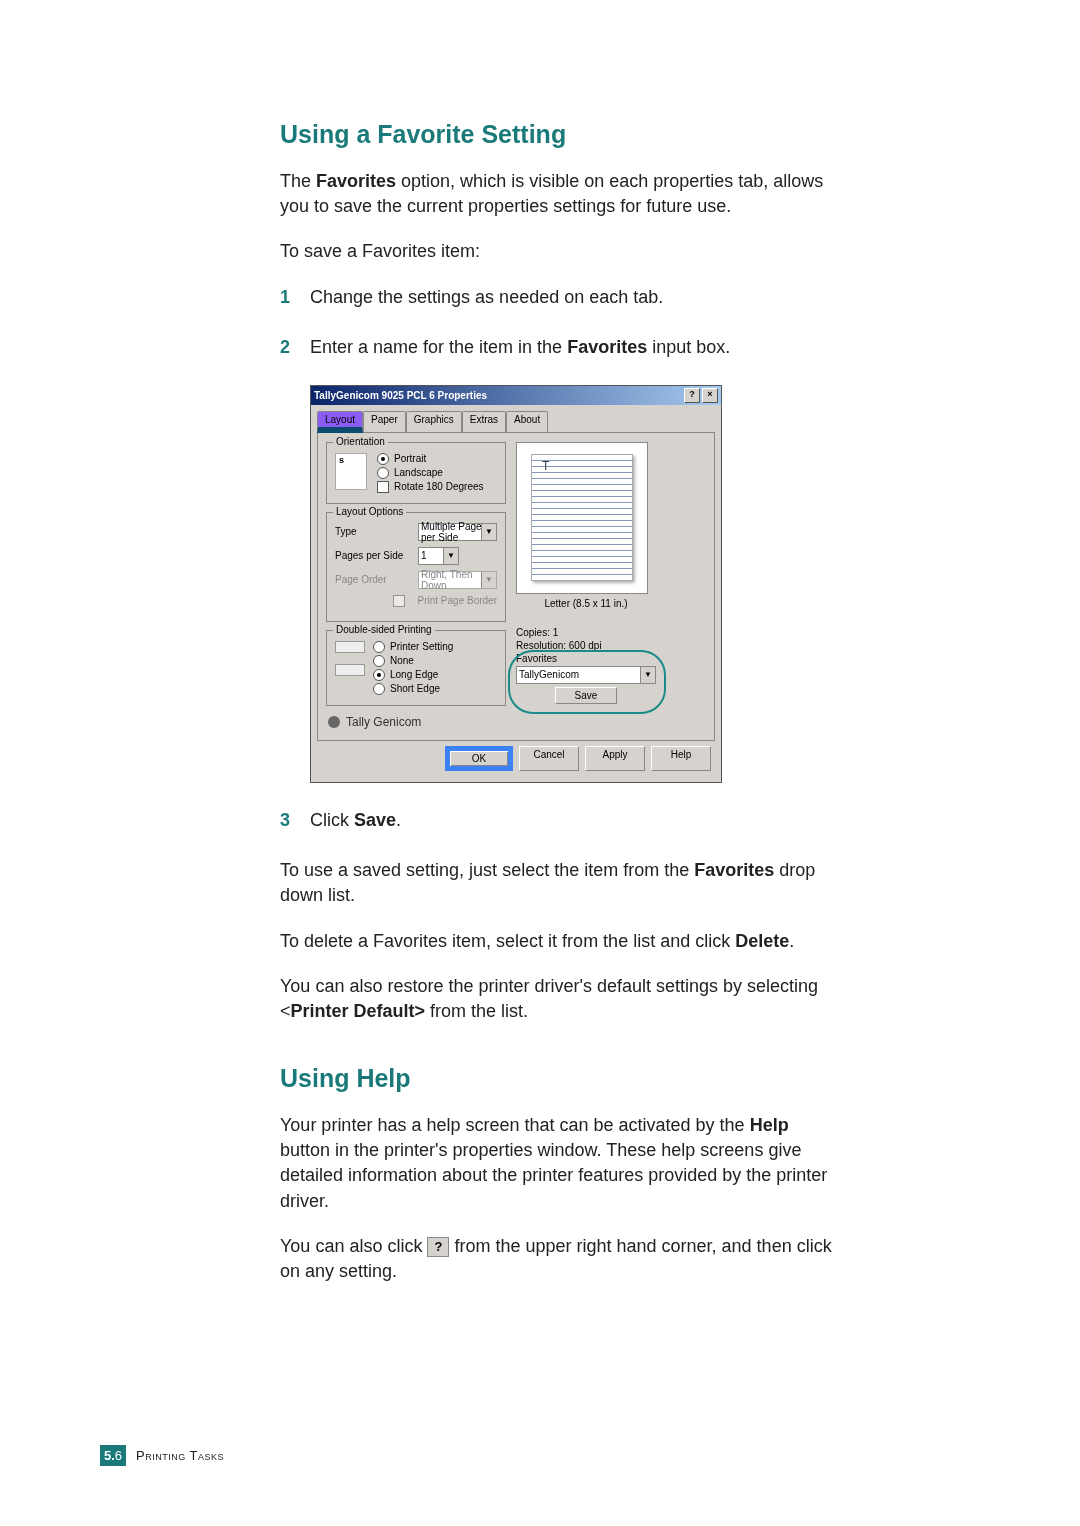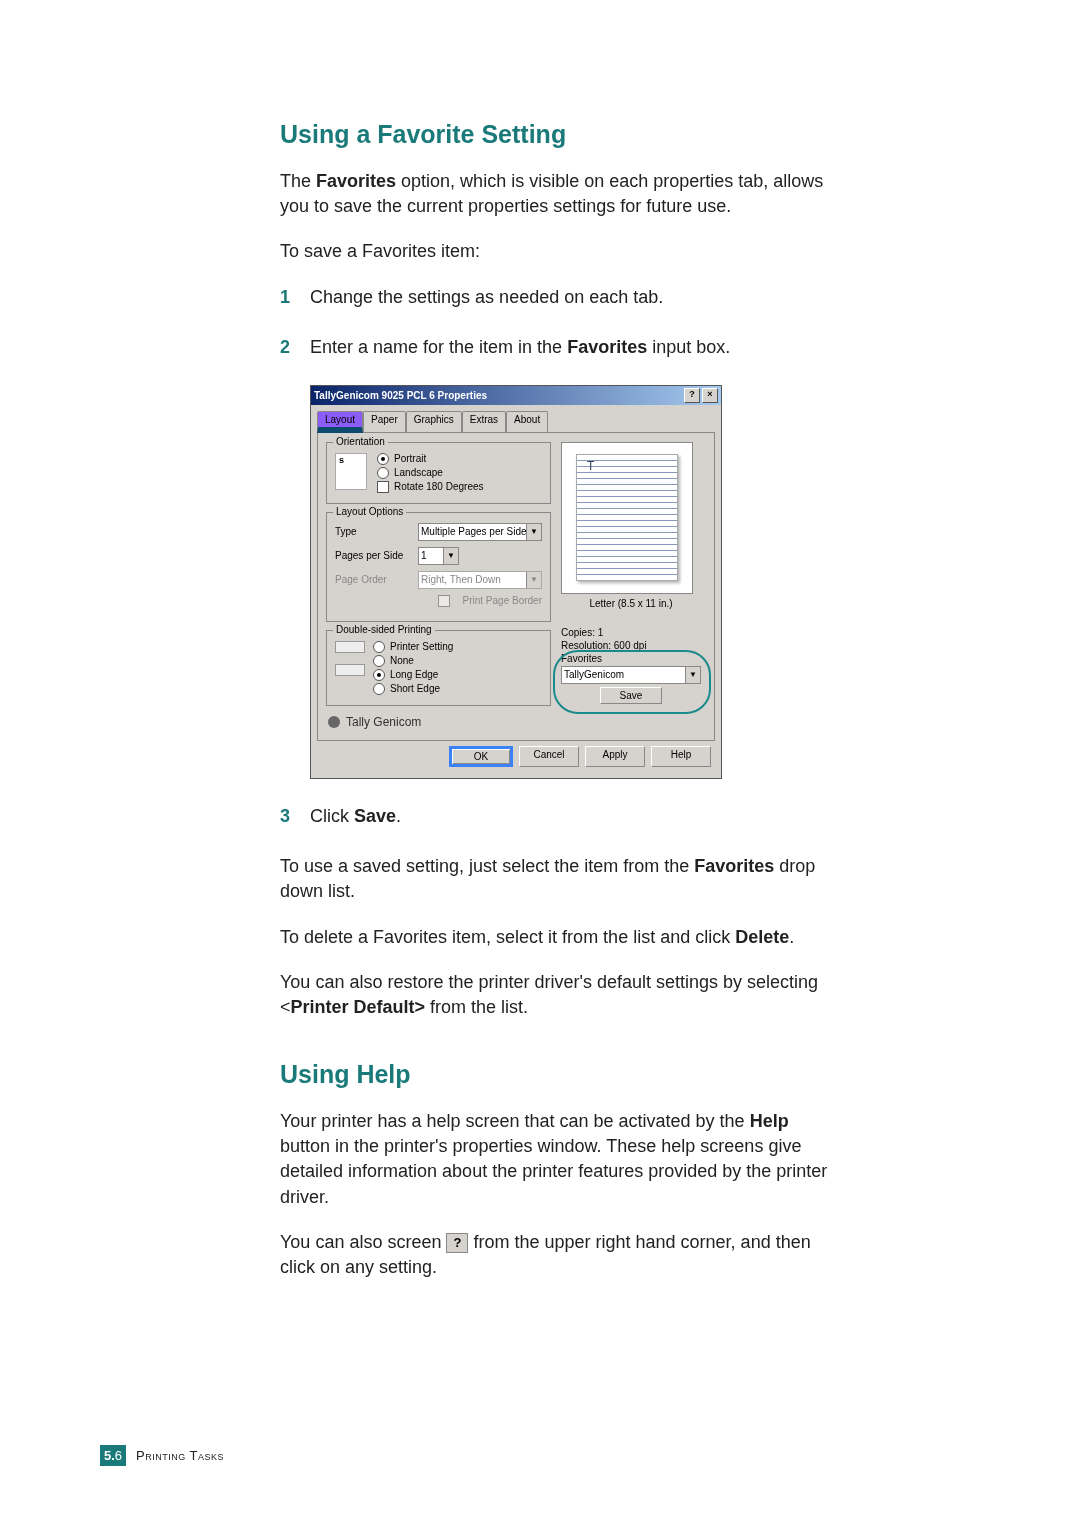--- a/index.html
+++ b/index.html
@@ -107,21 +107,21 @@
     margin-bottom: -1px;
     z-index: 2;
   }
   .tabpanel {
     border: 1px solid #888;
     border-top: none;
     padding: 10px 8px;
     display: flex;
     gap: 10px;
   }
-  .leftcol { width: 225px; }
+  .leftcol { width: 180px; }
   .rightcol { width: 140px; }
   .groupbox {
     border: 1px solid #888;
     padding: 10px 8px 8px 8px;
     margin-bottom: 8px;
     position: relative;
   }
   .groupbox .legend {
     position: absolute;
     top: -7px;
@@ -194,21 +194,21 @@
     top: -3px; left: -8px; right: -10px; height: 60px;
     border: 2px solid #1a8a8a; border-radius: 25px;
   }
   .fav-label { font-size: 10px; }
   .btn {
     border: 1px solid #888; border-top-color: #fff; border-left-color: #fff;
     background: #d6d3ce; padding: 2px 0; text-align: center;
     min-width: 58px; display: inline-block; font-size: 10px;
   }
   .btn-row { display: flex; justify-content: flex-end; gap: 6px; padding: 5px 4px; }
-  .btn.default { border: 3px solid #3b82f6; box-shadow: inset 1px 1px 0 #fff, inset -1px -1px 0 #888; margin-left: 12px; }
+  .btn.default { border: 5px solid #3b82f6; box-shadow: inset 1px 1px 0 #fff, inset -1px -1px 0 #888; margin-left: 12px; }
   .save-btn { width: 60px; margin: 3px auto 0 auto; display: block; }
 
   .inline-icon {
     width: 20px; height: 18px; background: #d6d3ce;
     border: 1px solid #888; display: inline-flex;
     align-items: center; justify-content: center;
     font-family: Arial; font-weight: bold; font-size: 13px;
     vertical-align: middle; color: #000;
   }
 
@@ -409,21 +409,21 @@
       <span>You can also restore the printer driver's default settings by selecting &lt;</span><b>Printer Default&gt;</b><span> from the list.</span>
     </p>
 
     <h2 style="margin-top:40px">Using Help</h2>
 
     <p>
       <span>Your printer has a help screen that can be activated by the </span><b>Help</b><span> button in the printer's properties window. These help screens give detailed information about the printer features provided by the printer driver.</span>
     </p>
 
     <p>
-      <span>You can also screen </span>
+      <span>You can also click </span>
       <span class="inline-icon">?</span>
       <span> from the upper right hand corner, and then click on any setting.</span>
     </p>
 
   </div>
 
   <div class="footer">
     <span class="pg"><b>5.</b><span class="lite">6</span></span>
     <span class="sec">Printing Tasks</span>
   </div>

